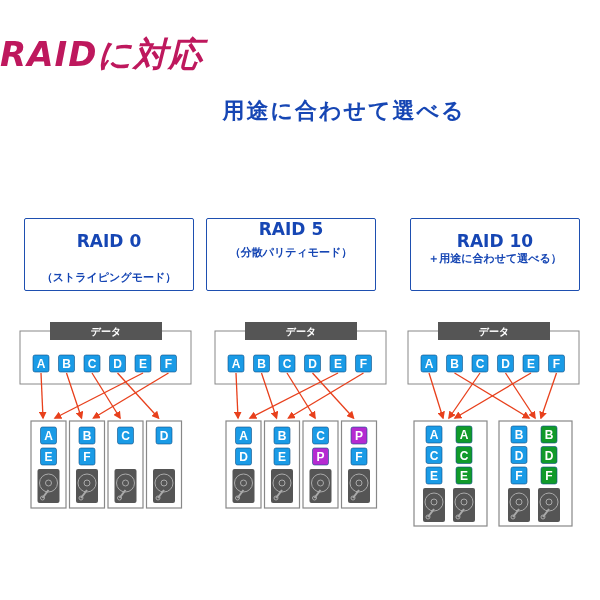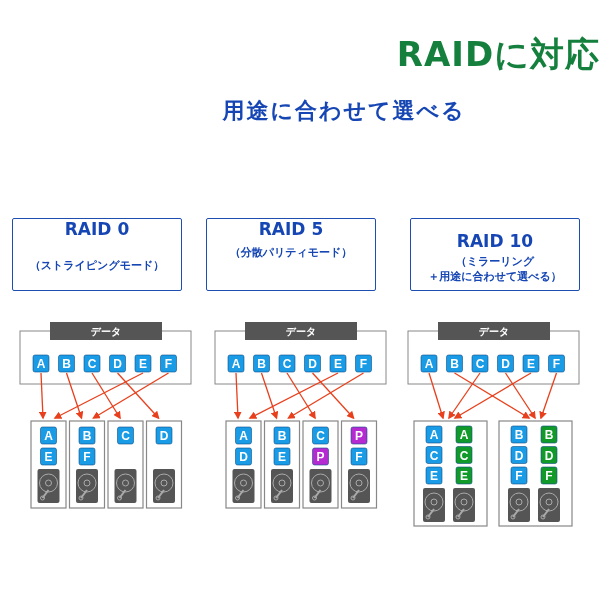--- a/index.html
+++ b/index.html
@@ -1,41 +1,40 @@
 <!DOCTYPE html>
 <html><head>
 <meta charset="utf-8">
 <style>
   * { margin:0; padding:0; box-sizing:border-box; }
   html, body { width:600px; height:600px; background:#fff; overflow:hidden; }
   body { position:relative; font-family:"DejaVu Sans", sans-serif; }
-  .title { position:absolute; top:32px; left:0; width:600px; text-align:right; font-size:34px; font-weight:bold; color:#15803d; letter-spacing:1px; }
+  .title { position:absolute; top:32px; left:0; width:600px; text-align:left; font-size:34px; font-weight:bold; color:#be185d; letter-spacing:1px;font-style:italic; }
   .subtitle { position:absolute; top:96px; left:0; width:600px; text-align:center; font-size:22px; font-weight:bold; color:#1646b4; letter-spacing:2px;margin-left:44px; }
   .mode-box { position:absolute; top:218px; width:170px; height:73px; border:1.5px solid #1e4fb0; border-radius:2px; text-align:center; color:#1646b4; font-weight:bold; }
   .mode-box .name { font-size:17px; display:block; }
   .mode-box .desc { font-size:11px; display:block; line-height:15px; }
   .diagram { position:absolute; top:0; left:0; width:600px; height:600px; }
 </style>
 </head>
 <body>
 
 <div class="title">RAIDに対応</div>
 <div class="subtitle">用途に合わせて選べる</div>
 
-<div class="mode-box" style="left:12px; ">
+<div class="mode-box" style="left:24px; padding-top:12px;">
   <span class="name">RAID 0</span>
   <span class="desc" style="margin-top:19px;">（ストライピングモード）</span>
 </div>
 <div class="mode-box" style="left:206px; padding-top:0;">
   <span class="name">RAID 5</span>
   <span class="desc" style="margin-top:6px;text-align:center;">（分散パリティモード）</span>
 </div>
 <div class="mode-box" style="left:410px; padding-top:12px;">
   <span class="name">RAID 10</span>
-  <span class="desc" style="margin-top:3px;">（ミラーリング</span>
   <span class="desc">＋用途に合わせて選べる）</span>
 </div>
 
 <svg class="diagram" id="diagram" xmlns="http://www.w3.org/2000/svg" width="600" height="600">
   <defs>
     <marker id="arrowhead" viewBox="0 0 10 10" refX="8" refY="5" markerWidth="6" markerHeight="6" orient="auto">
       <path d="M0,0 L10,5 L0,10 z" fill="#e8401c"></path>
     </marker>
   </defs>
 <rect x="20" y="331" width="171" height="53" fill="#fff" stroke="#888" stroke-width="1"></rect>

